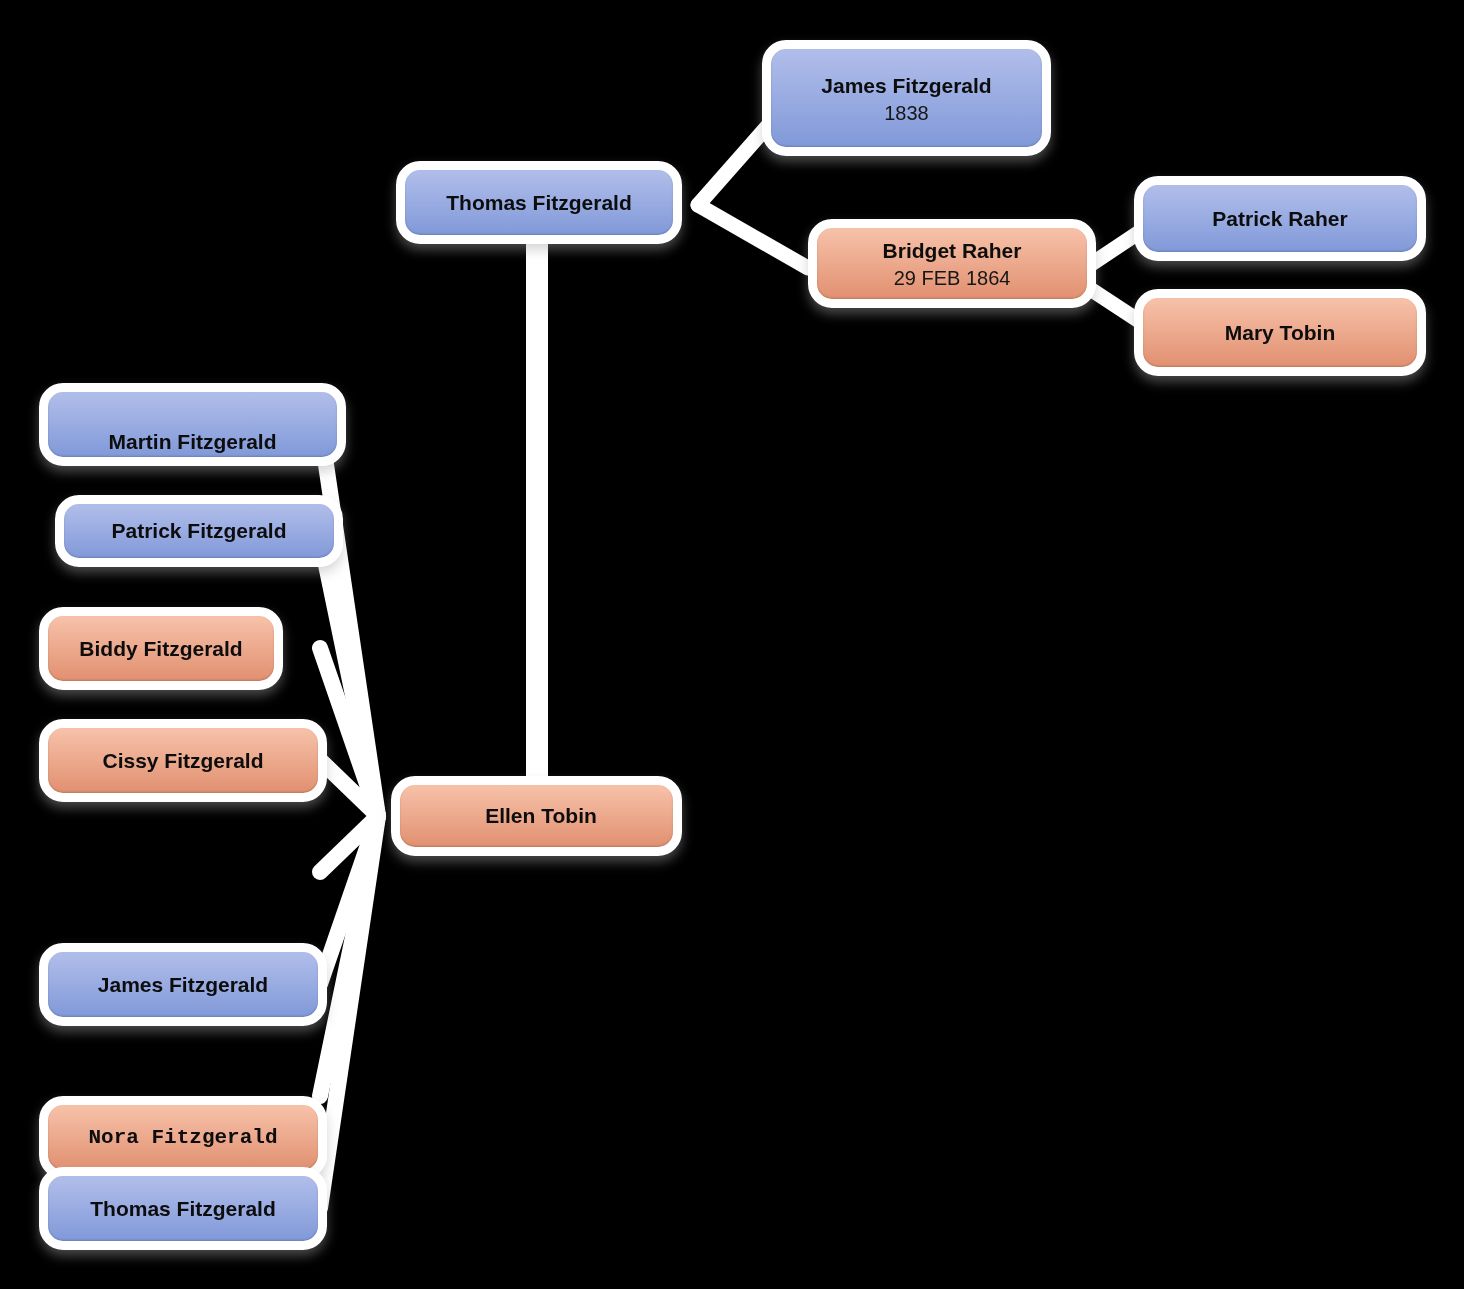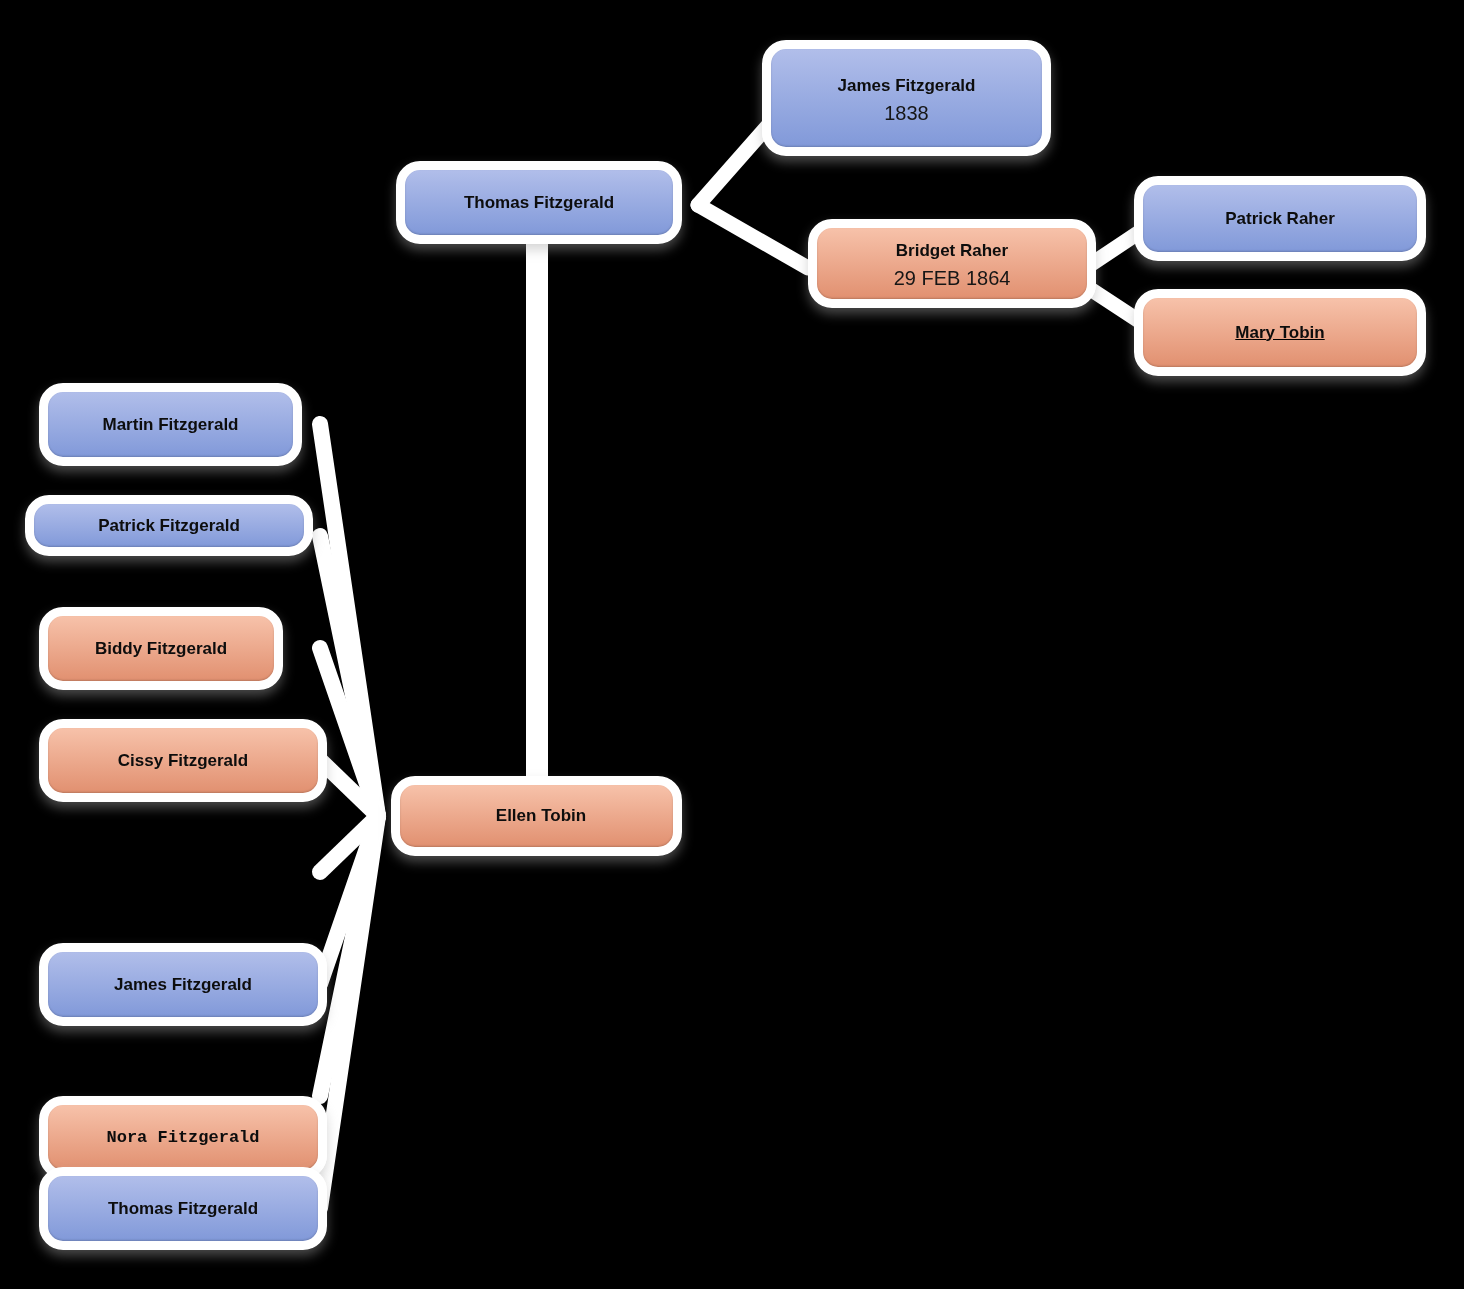--- a/index.html
+++ b/index.html
@@ -35,21 +35,21 @@
     box-shadow: 0 6px 12px rgba(165,165,165,0.45), inset 0 -1px 2px rgba(0,0,0,0.18);
   }
   .node.male {
     background: linear-gradient(180deg, #b1beea 0%, #9badе2 45%, #8199d9 100%);
     background: linear-gradient(180deg, #b1beea 0%, #8199d9 100%);
   }
   .node.female {
     background: linear-gradient(180deg, #f7c2aa 0%, #e19070 100%);
   }
   .name {
-    font-size: 17px;
+    font-size: 21px;
     font-weight: 700;
     color: #0d0d0d;
     line-height: 30px;
     white-space: nowrap;
   }
   .date {
     font-size: 20px;
     font-weight: 400;
     color: #161616;
     line-height: 25px;
@@ -92,32 +92,32 @@
 
   <div class="node female" style="left:764px; top:219px; width:288px; height:89px;margin-left:44px;">
     <div class="name">Bridget Raher</div>
     <div class="date">29 FEB 1864</div>
   </div>
 
   <div class="node male" style="left:1134px; top:176px; width:292px; height:85px;">
     <div class="name">Patrick Raher</div>
   </div>
 
-  <div class="node female" style="left:1134px; top:289px; width:292px; height:87px;text-decoration:underline;">
+  <div class="node female" style="left:1134px; top:289px; width:292px; height:87px;">
     <div class="name">Mary Tobin</div>
   </div>
 
   <div class="node female" style="left:391px; top:776px; width:291px; height:80px;padding-left:9px;">
     <div class="name">Ellen Tobin</div>
   </div>
 
-  <div class="node male" style="left:39px; top:383px; width:263px; height:83px;">
+  <div class="node male" style="left:39px; top:383px; width:307px; height:83px;justify-content:flex-end;">
     <div class="name">Martin Fitzgerald</div>
   </div>
-  <div class="node male" style="left:25px; top:495px; width:288px; height:61px;">
+  <div class="node male" style="left:55px; top:495px; width:288px; height:72px;">
     <div class="name">Patrick Fitzgerald</div>
   </div>
   <div class="node female" style="left:39px; top:607px; width:244px; height:83px;">
     <div class="name">Biddy Fitzgerald</div>
   </div>
   <div class="node female" style="left:39px; top:719px; width:288px; height:83px;">
     <div class="name">Cissy Fitzgerald</div>
   </div>
   <div class="node male" style="left:39px; top:943px; width:288px; height:83px;">
     <div class="name">James Fitzgerald</div>

